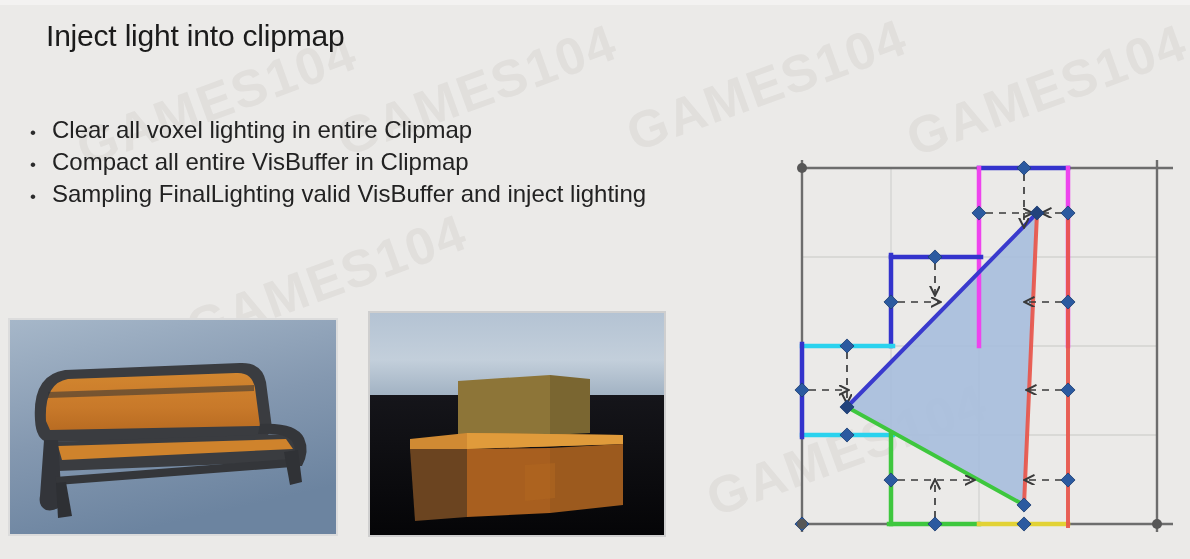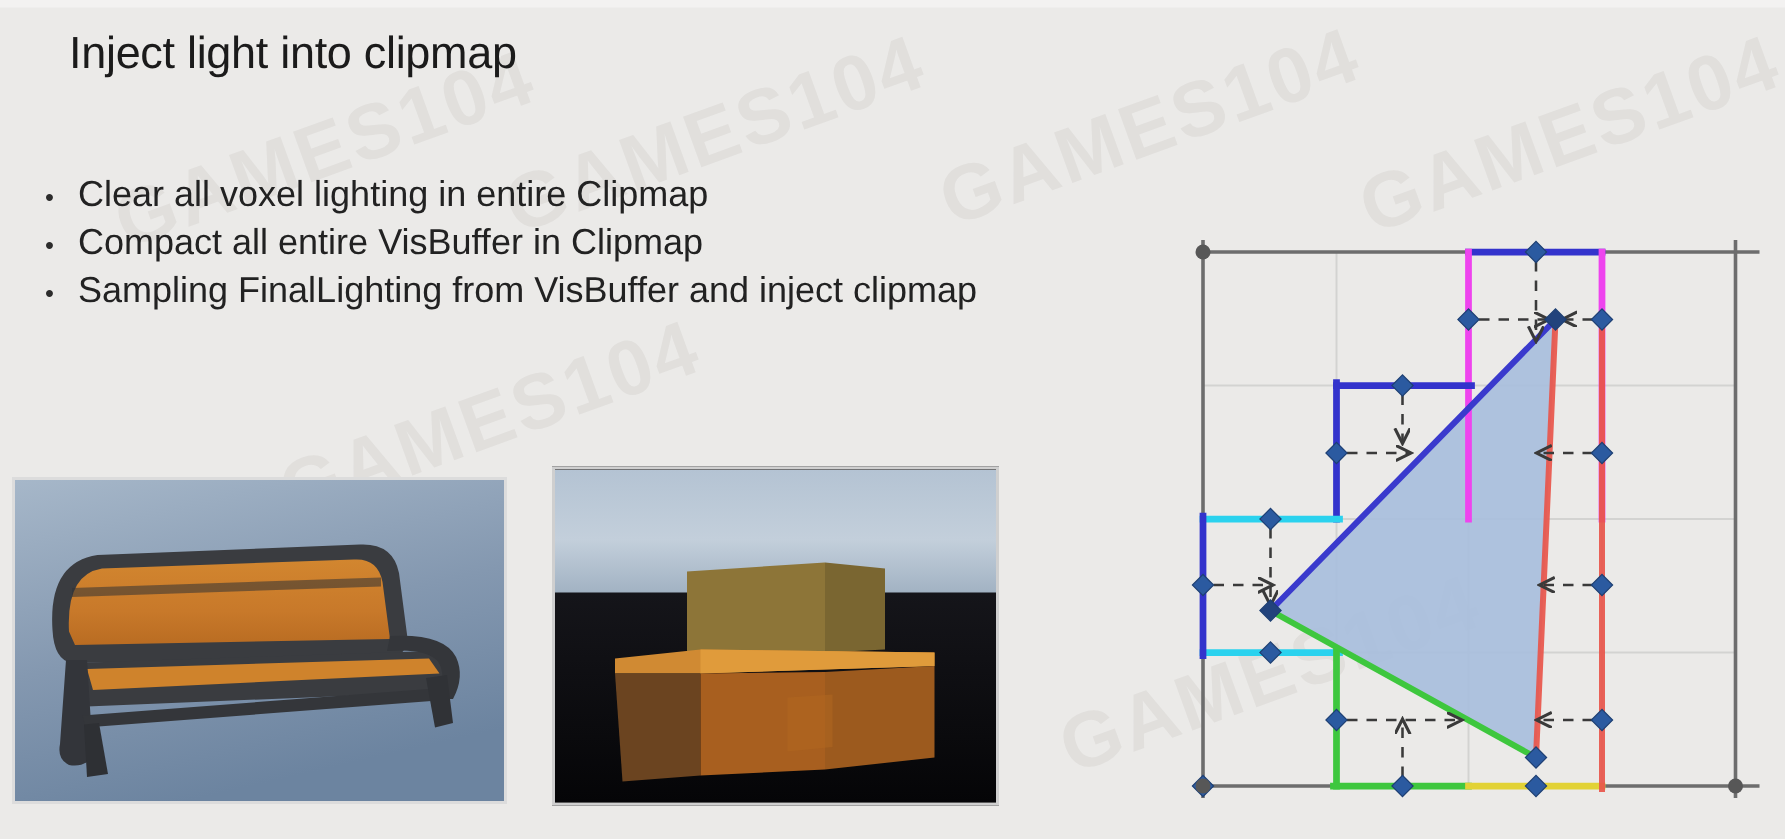--- a/index.html
+++ b/index.html
@@ -128,21 +128,21 @@
   <li class="bullet-row">
     <span class="bullet-dot">•</span>
     <span class="bullet-text">Clear all voxel lighting in entire Clipmap</span>
   </li>
   <li class="bullet-row">
     <span class="bullet-dot">•</span>
     <span class="bullet-text">Compact all entire VisBuffer in Clipmap</span>
   </li>
   <li class="bullet-row">
     <span class="bullet-dot">•</span>
-    <span class="bullet-text">Sampling FinalLighting from VisBuffer and inject clipmap</span>
+    <span class="bullet-text">Sampling FinalLighting valid VisBuffer and inject lighting</span>
   </li>
 </ul>
 
 <div class="thumb" id="thumb-bench-render">
   <svg width="326" height="214" viewBox="0 0 326 214">
     <defs>
       <linearGradient id="skyA" x1="0" y1="0" x2="0.35" y2="1">
         <stop offset="0%" stop-color="#a6b7c9"></stop>
         <stop offset="55%" stop-color="#8498b0"></stop>
         <stop offset="100%" stop-color="#6c84a0"></stop>

